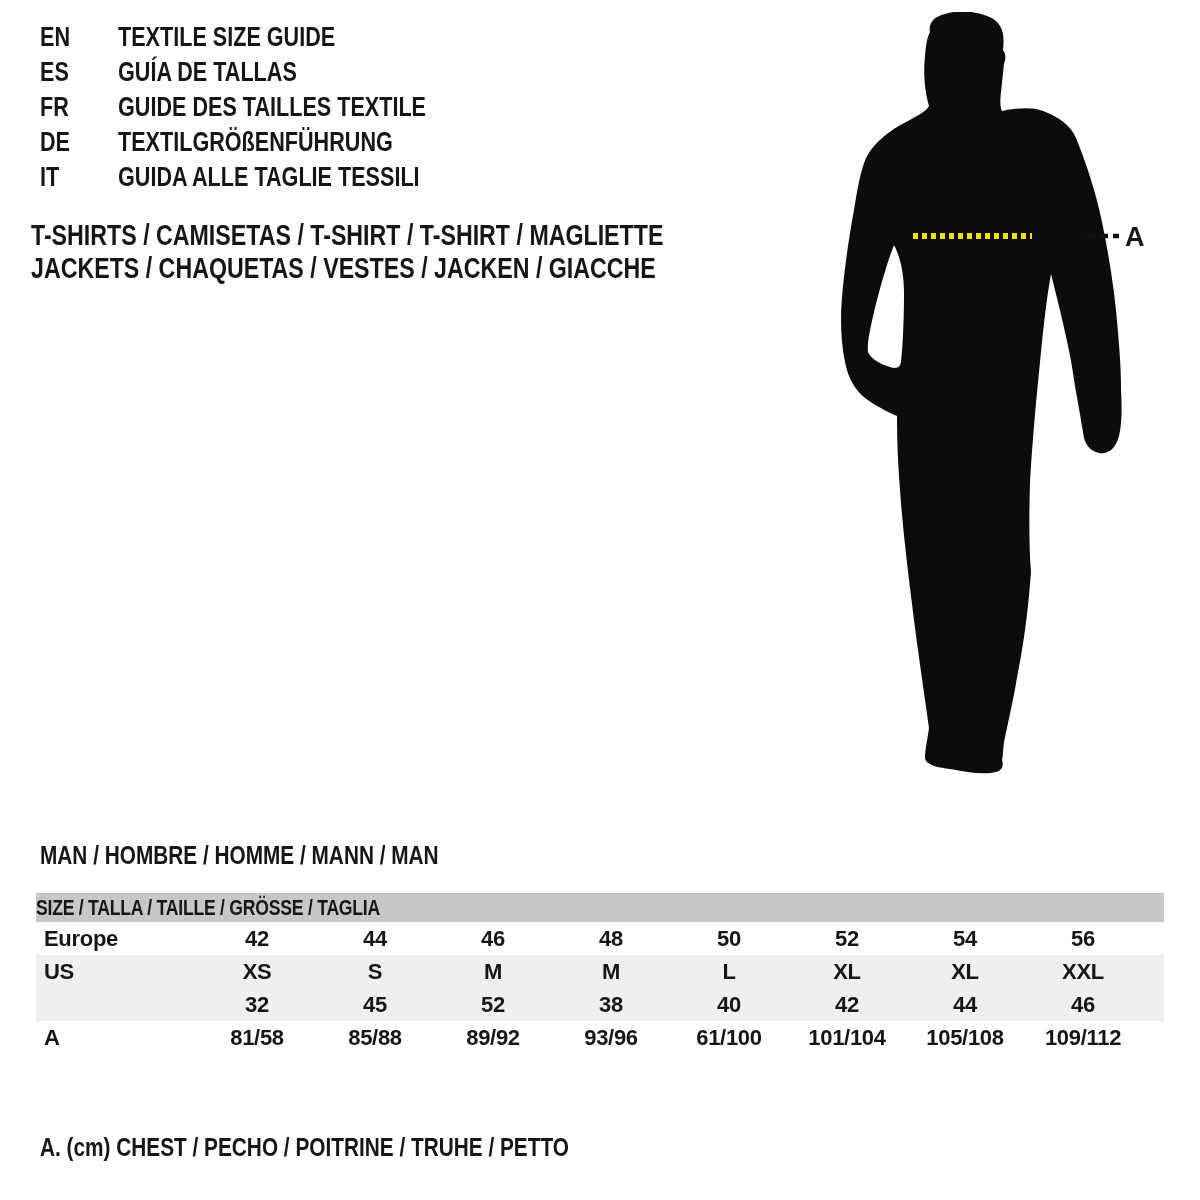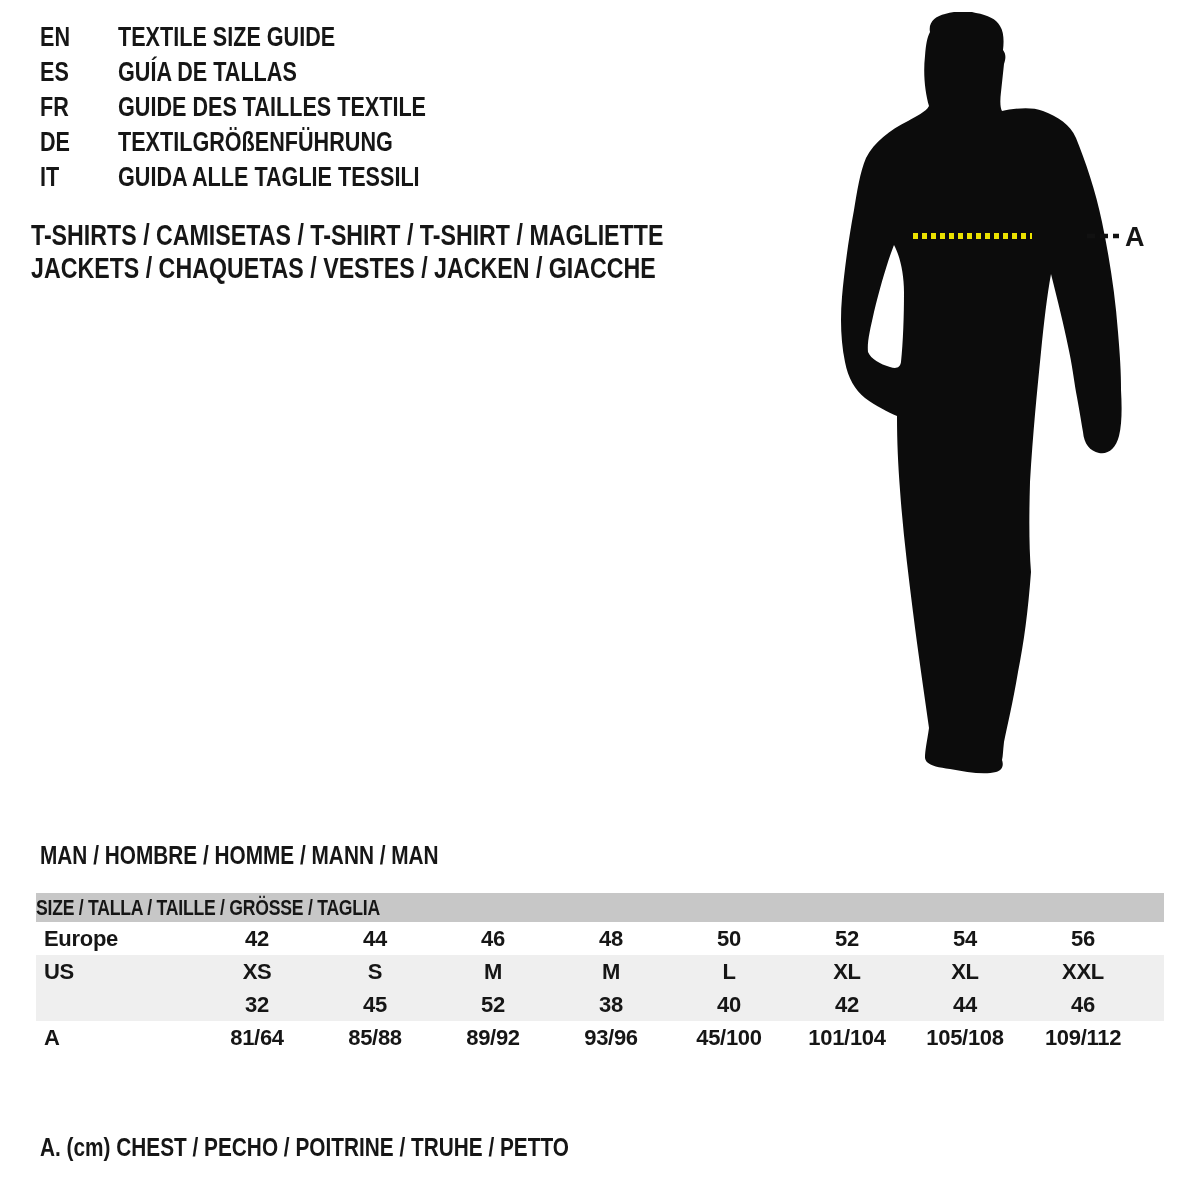--- a/index.html
+++ b/index.html
@@ -168,25 +168,25 @@
       <span class="t-cell">52</span>
       <span class="t-cell">38</span>
       <span class="t-cell">40</span>
       <span class="t-cell">42</span>
       <span class="t-cell">44</span>
       <span class="t-cell">46</span>
     </div>
 
     <div class="t-row">
       <span class="t-label">A</span>
-      <span class="t-cell">81/64</span>
+      <span class="t-cell">81/58</span>
       <span class="t-cell">85/88</span>
       <span class="t-cell">89/92</span>
       <span class="t-cell">93/96</span>
-      <span class="t-cell">45/100</span>
+      <span class="t-cell">61/100</span>
       <span class="t-cell">101/104</span>
       <span class="t-cell">105/108</span>
       <span class="t-cell">109/112</span>
     </div>
   </div>
 
   <div class="footnote"><span class="cond">A. (cm) CHEST / PECHO / POITRINE / TRUHE / PETTO</span></div>
 
 </div>
 

